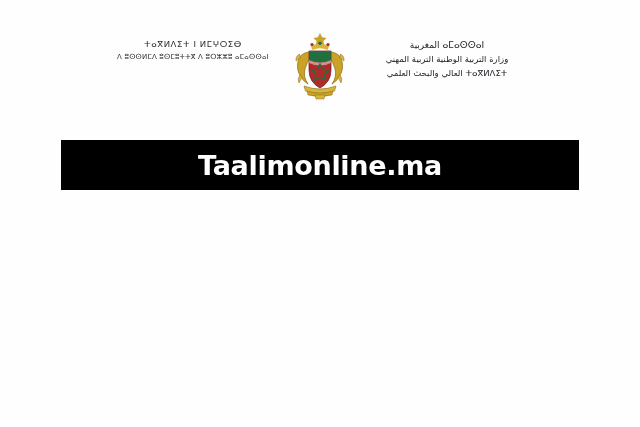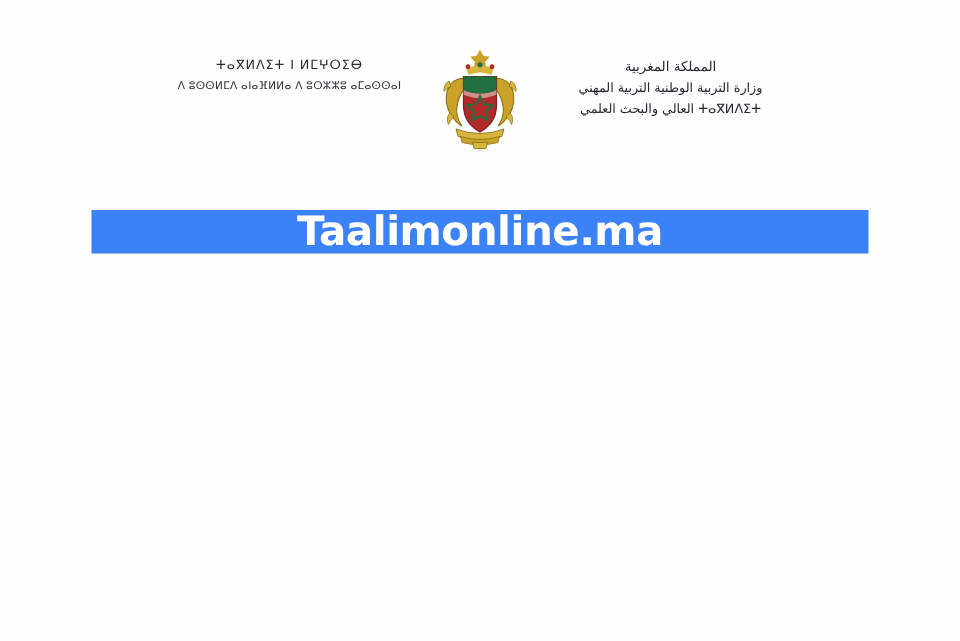--- a/index.html
+++ b/index.html
@@ -112,22 +112,22 @@
   
   .banner-wrap {
     width: 100%;
     margin-top: 22px;
     display: flex;
     justify-content: center;
     direction: ltr;
   }
   .banner {
     width: 518px;
-    height: 29px;
-    background: #3b82f6;
+    height: 50px;
+    background: #000000;
     display: flex;
     align-items: center;
     justify-content: center;
   }
   .banner-text {
     color: #ffffff;
     font-size: 27px;
     font-weight: bold;
     letter-spacing: -0.3px;
     font-family: "DejaVu Sans", sans-serif;
@@ -138,21 +138,21 @@
 </head>
 <body>
 
 <div class="page">
 
   <div class="letterhead">
 
     <div class="lh-block">
       <div class="lh-amazigh">
         <div class="ln1">ⵜⴰⴳⵍⴷⵉⵜ ⵏ ⵍⵎⵖⵔⵉⴱ</div>
-        <div class="ln3">ⴷ ⵓⵙⵙⵍⵎⴷ ⴰⵏⴰⴼⵍⵍⴰ ⴷ ⵓⵔⵣⵣⵓ ⴰⵎⴰⵙⵙⴰⵏ</div>
+        <div class="ln3">ⴷ ⵓⵙⵙⵍⵎⴷ ⵓⵙⵎⵓⵜⵜⴳ ⴷ ⵓⵔⵣⵣⵓ ⴰⵎⴰⵙⵙⴰⵏ</div>
       </div>
     </div>
 
     <div class="lh-emblem">
       <svg width="58" height="72" viewBox="0 0 58 72" xmlns="http://www.w3.org/2000/svg" aria-hidden="true">
 
         <g>
           <path d="M29 3 l2.2 4.2 4.4 .7 -3.2 3.2 .8 4.4 -4.2 -2.1 -4.2 2.1 .8 -4.4 -3.2 -3.2 4.4 -.7z" fill="#c9a227"></path>
           <path d="M20 16 q9 -5 18 0 l-1.4 4 q-7.6 -3.4 -15.2 0z" fill="#d8b53c"></path>
           <circle cx="21" cy="14.5" r="1.6" fill="#b02a2a"></circle>
@@ -175,21 +175,21 @@
         <path d="M29 34 l2.6 5.3 5.8 .9 -4.2 4.1 1 5.8 -5.2 -2.8 -5.2 2.8 1 -5.8 -4.2 -4.1 5.8 -.9z" fill="none" stroke="#1f6f3f" stroke-width="1.3"></path>
 
         <path d="M13 56 q16 6 32 0 l-1.5 5 q-14.5 5 -29 0z" fill="#d8b53c" stroke="#8a6d16" stroke-width="0.6"></path>
         <path d="M16 61 q13 4 26 0 l-1 4 q-12 3 -24 0z" fill="#c9a227" stroke="#8a6d16" stroke-width="0.5"></path>
         <path d="M24 65 h10 l-1 4 h-8z" fill="#d8b53c" stroke="#8a6d16" stroke-width="0.5"></path>
       </svg>
     </div>
 
     <div class="lh-block">
       <div class="lh-arabic">
-        <div class="ln1">المملكة المغربية</div>
+        <div class="ln1">ⴰⵎⴰⵙⵙⴰⵏ المغربية</div>
         <div class="ln2">وزارة التربية الوطنية التربية المهني</div>
         <div class="ln3">ⵜⴰⴳⵍⴷⵉⵜ العالي والبحث العلمي</div>
       </div>
     </div>
 
   </div>
 
 
   <div class="banner-wrap">
     <div class="banner">

